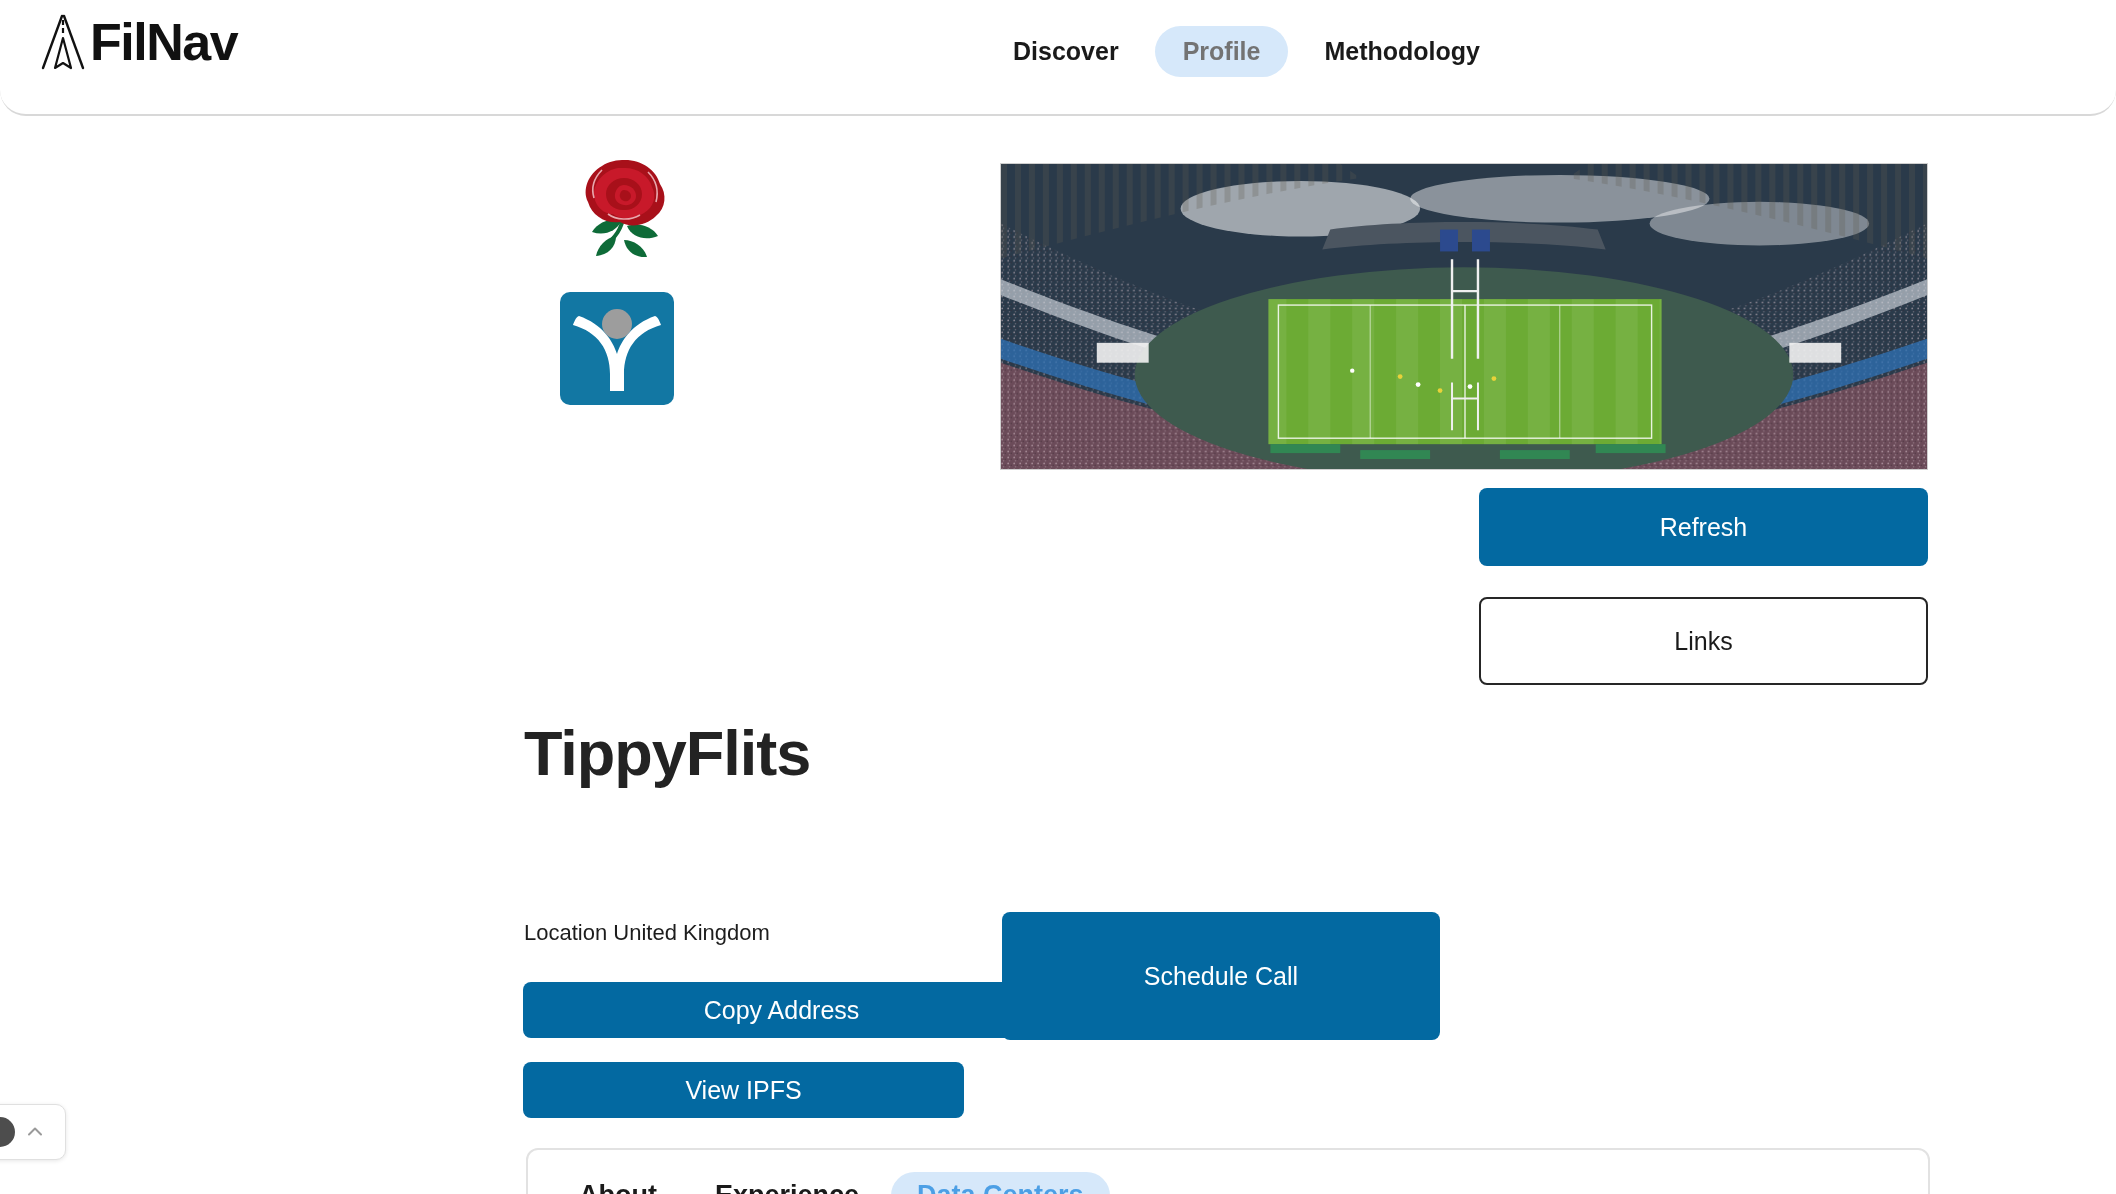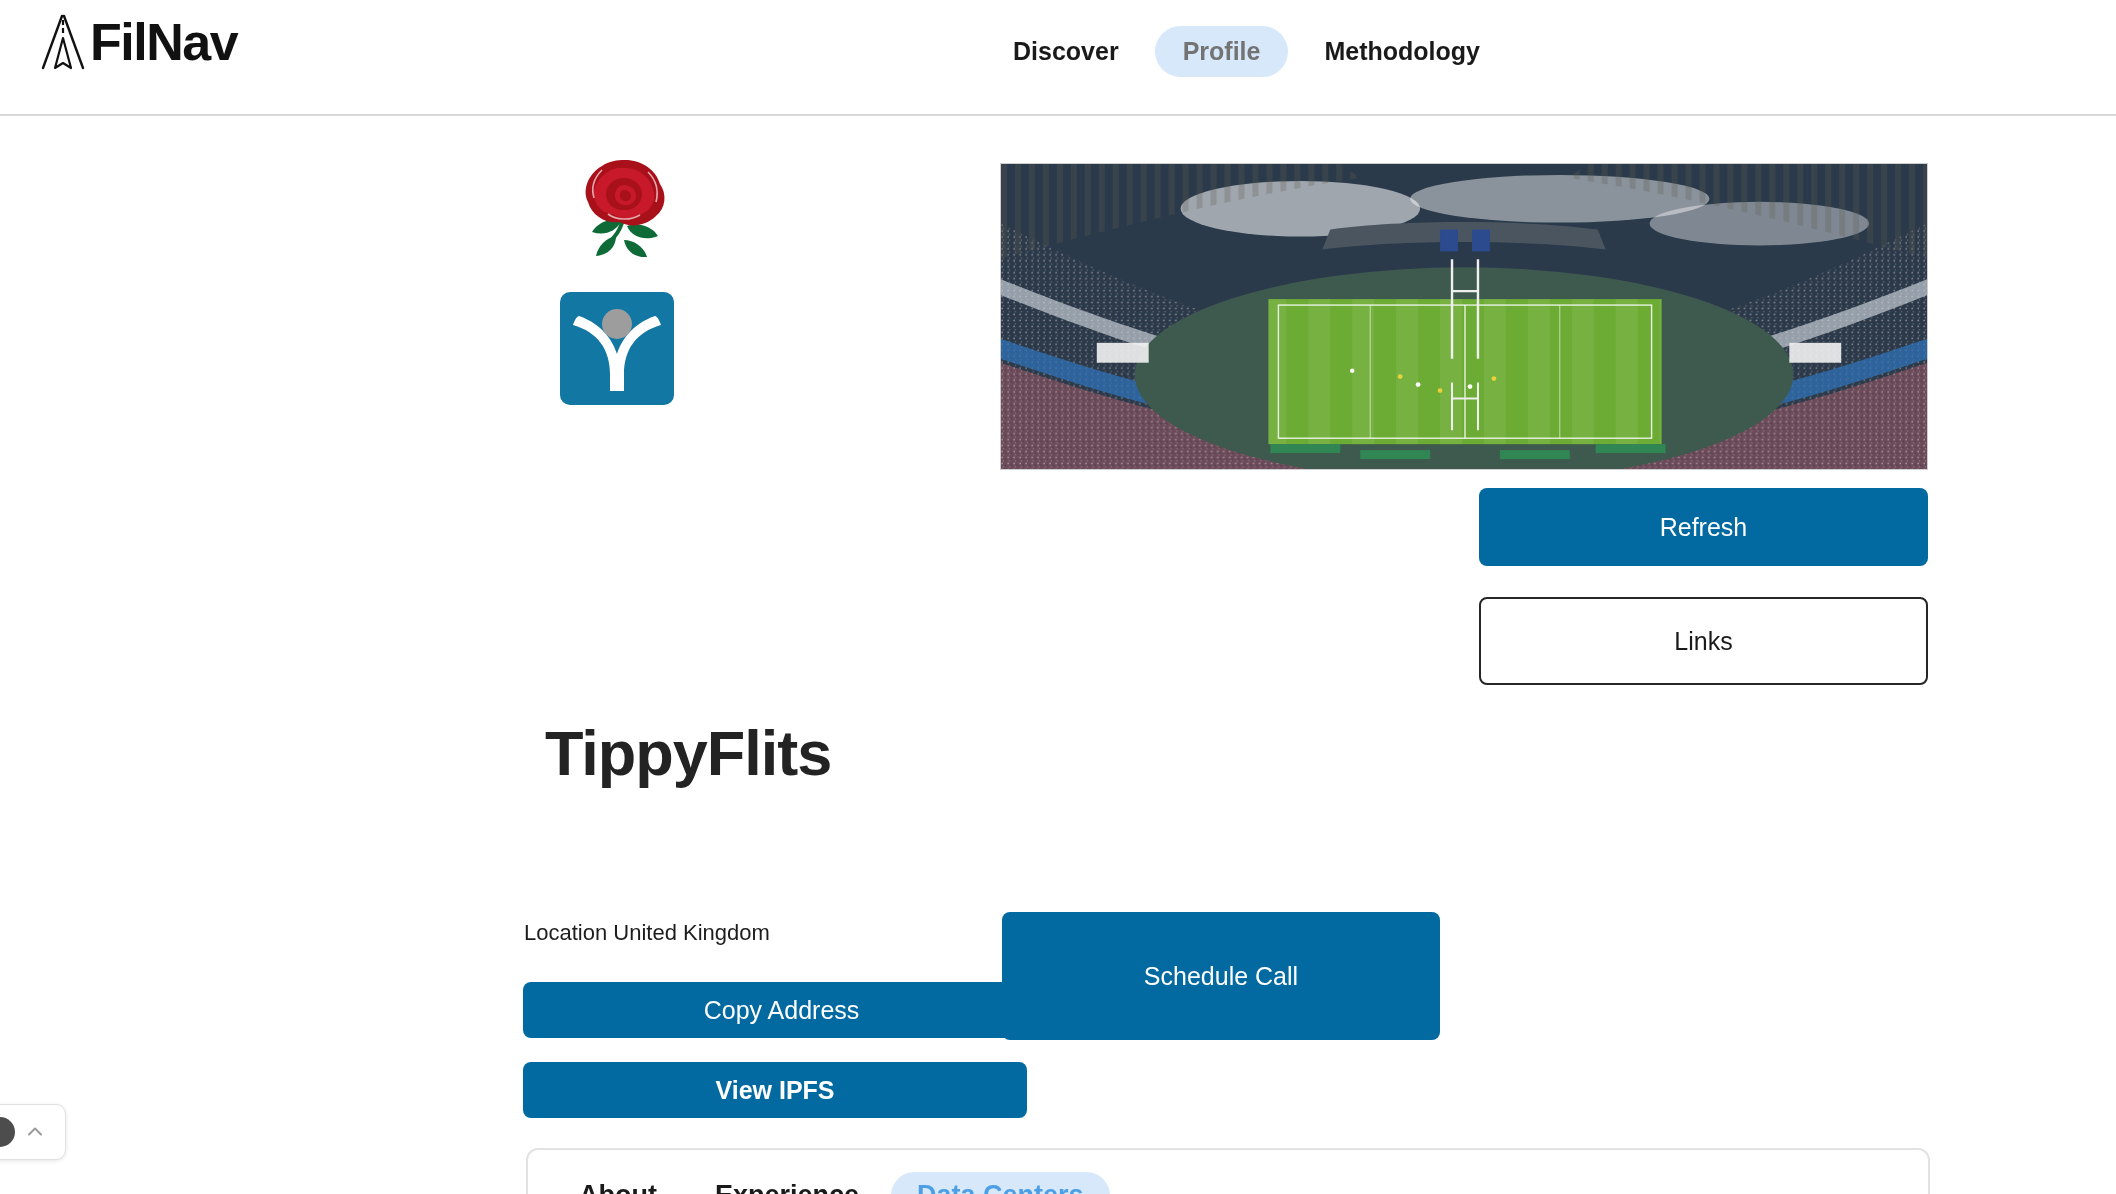--- a/index.html
+++ b/index.html
@@ -13,20 +13,21 @@
   }
 
   
   .header {
     position: absolute;
     top: 0; left: 0;
     width: 2116px;
     height: 116px;
     background: #ffffff;
     border-bottom: 2px solid #d8d8d8;
+    border-radius: 26px;
   }
 
   .brand {
     position: absolute;
     left: 40px;
     top: 14px;
     display: flex;
     align-items: center;
     gap: 4px;
   }
@@ -131,21 +132,20 @@
     width: 449px;
     height: 88px;
   }
 
   
   .title-block {
     position: absolute;
     left: 524px;
     top: 718px;
     width: 900px;
-    margin-left: 21px;
   }
   .profile-title {
     font-size: 63px;
     font-weight: 700;
     color: #232323;
     letter-spacing: -1px;
     line-height: 1.13;
   }
 
   .location-line {
@@ -162,23 +162,23 @@
     left: 523px;
     top: 982px;
     width: 517px;
     height: 56px;
     font-weight: 400;
   }
   .btn-view-ipfs {
     position: absolute;
     left: 523px;
     top: 1062px;
-    width: 504px;
+    width: 441px;
     height: 56px;
-    font-weight: 700;
+    font-weight: 400;
   }
   .btn-schedule-call {
     position: absolute;
     left: 996px;
     top: 912px;
     width: 438px;
     height: 128px;
     font-weight: 400;
     margin-left: 6px;
   }

